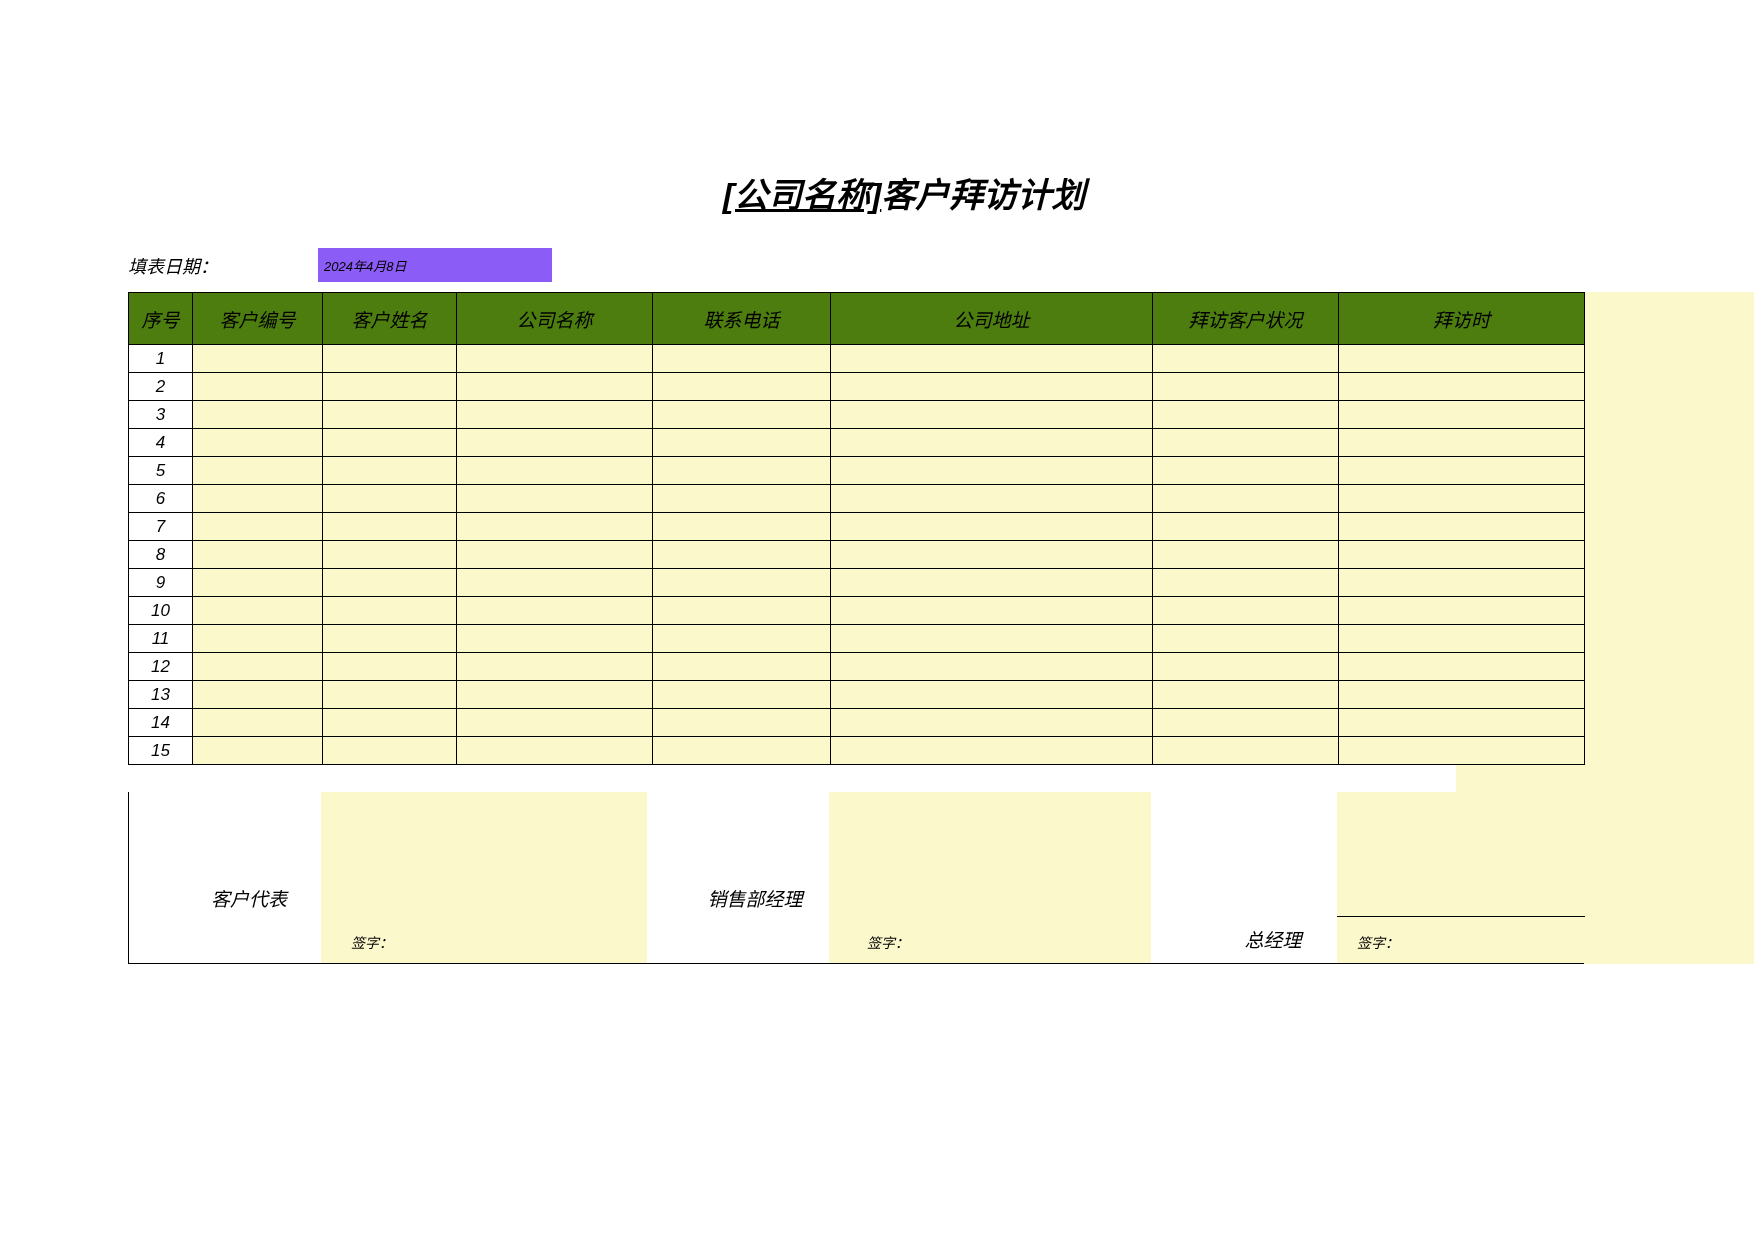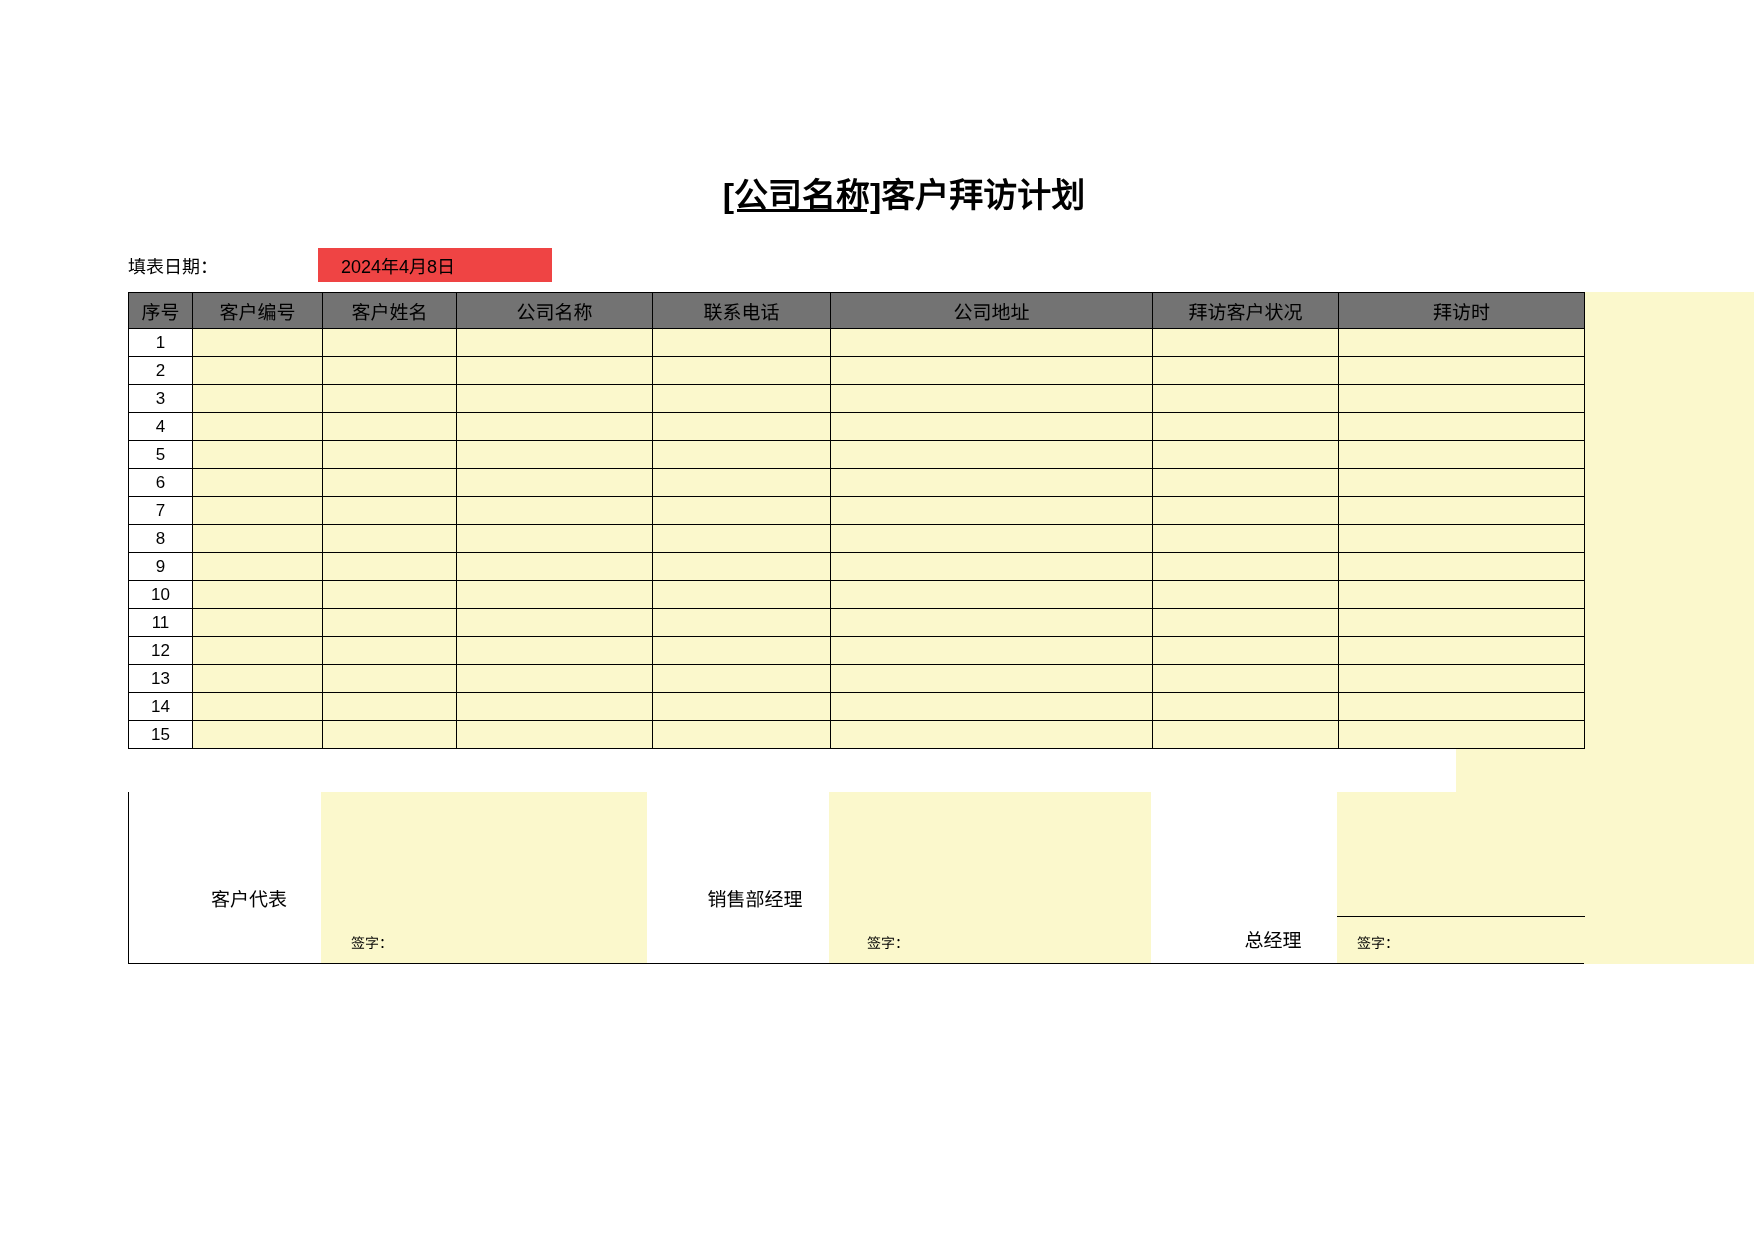--- a/index.html
+++ b/index.html
@@ -15,20 +15,21 @@
     position: relative;
     overflow: hidden;
   }
 
   .sheet {
     position: absolute;
     left: 0;
     top: 0;
     width: 1754px;
     height: 1240px;
+    font-style: italic;
   }
 
   
   .title {
     position: absolute;
     left: 128px;
     top: 168px;
     width: 1706px;
     text-align: center;
     font-size: 34px;
@@ -57,25 +58,25 @@
     width: 190px;
     text-align: left;
     font-size: 18px;
     padding-right: 4px;
     box-sizing: border-box;
     white-space: nowrap;
   }
   .date-value {
     width: 234px;
     height: 34px;
-    background: #ef4444;
-    font-size: 18px;
+    background: #8b5cf6;
+    font-size: 13px;
     display: flex;
     align-items: center;
-    padding-left: 23px;
+    padding-left: 6px;
     box-sizing: border-box;
     white-space: nowrap;
   }
 
   
   table.grid {
     position: absolute;
     left: 128px;
     top: 292px;
     border-collapse: collapse;
@@ -85,24 +86,24 @@
     border: 1px solid #000000;
     padding: 0;
     margin: 0;
     font-weight: normal;
     font-size: 18px;
     background: #fbf8cc;
     height: 28px;
     box-sizing: border-box;
   }
   table.grid thead th {
-    height: 36px;
+    height: 52px;
     font-size: 19px;
     text-align: center;
-    background: #737373;
+    background: #4d7c0f;
   }
   table.grid tbody td.idx {
     text-align: center;
     background: #ffffff;
     font-size: 17px;
   }
   table.grid tbody td.data {
     background: #fbf8cc;
   }
 

